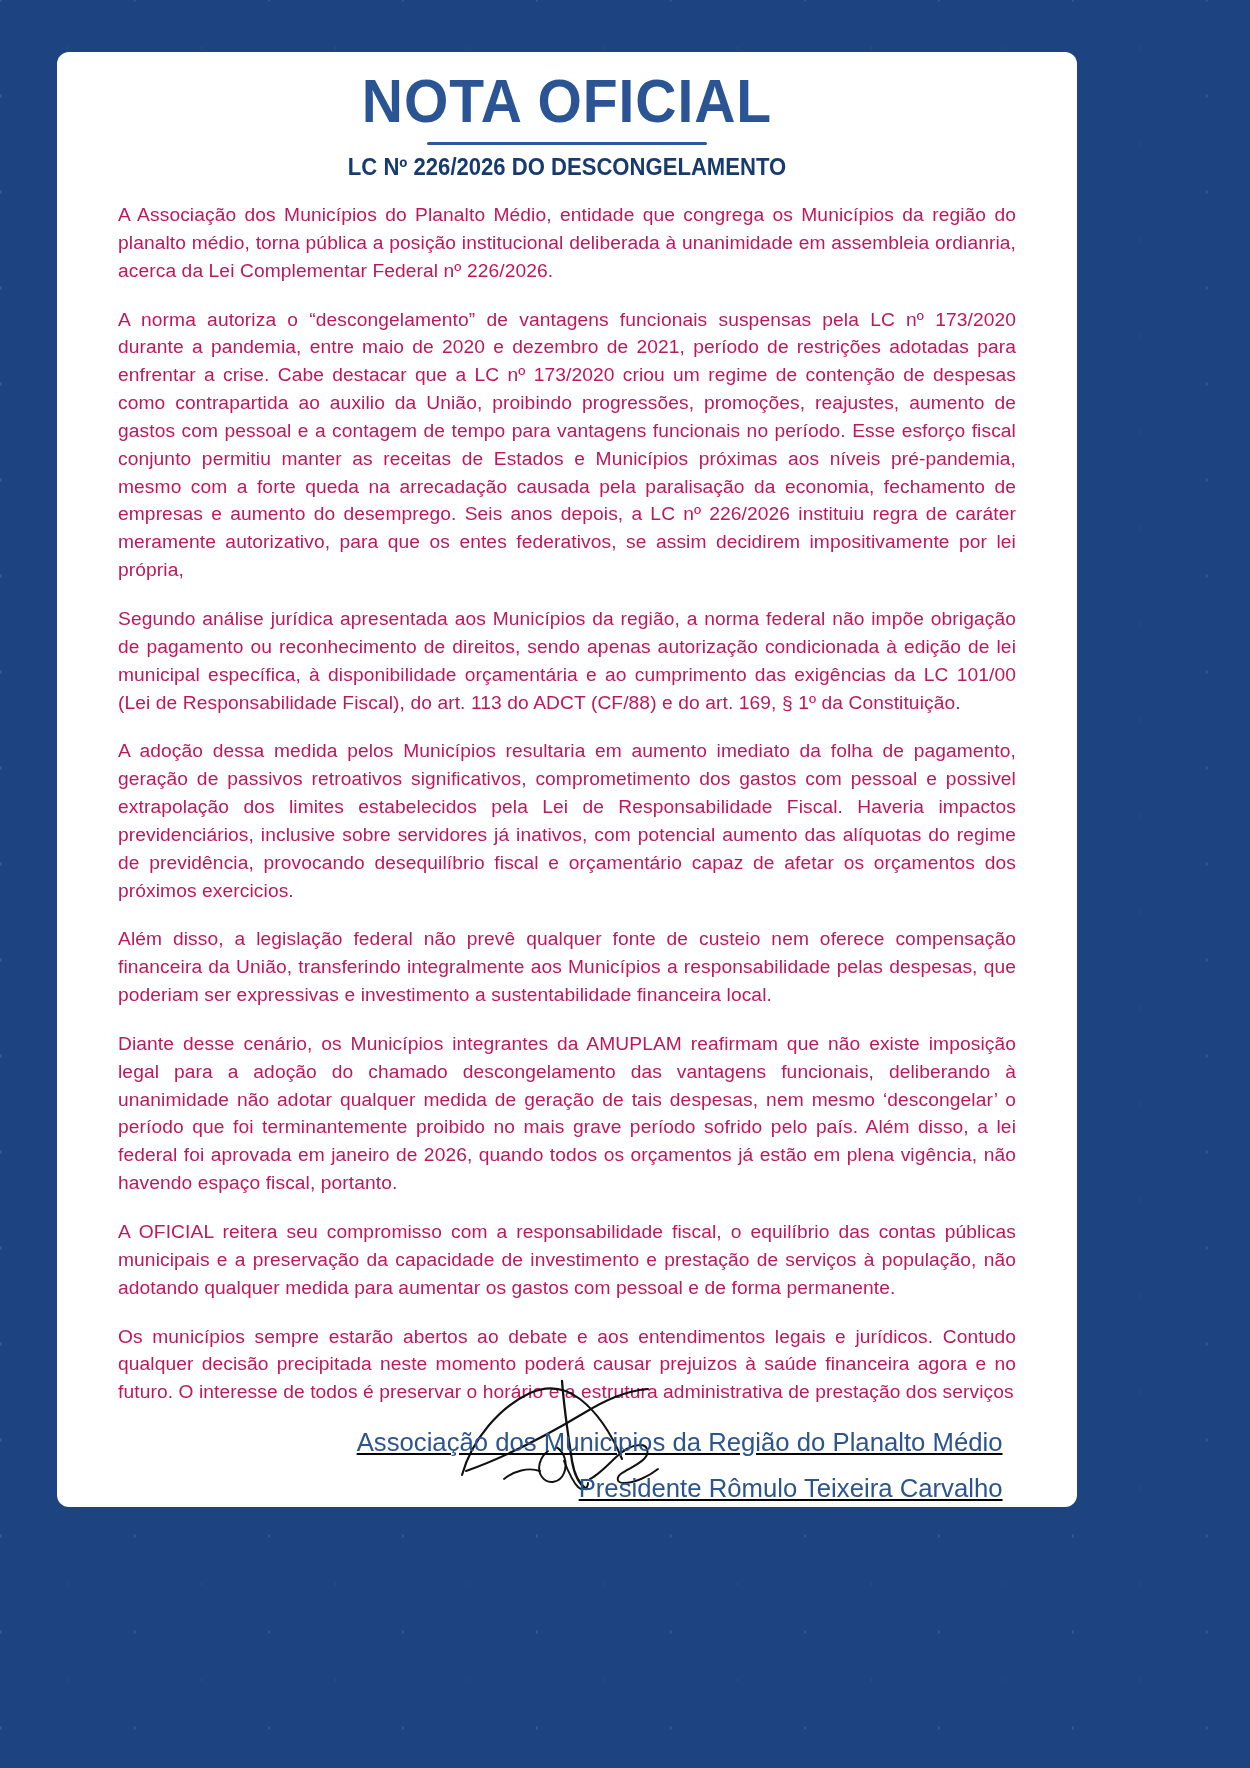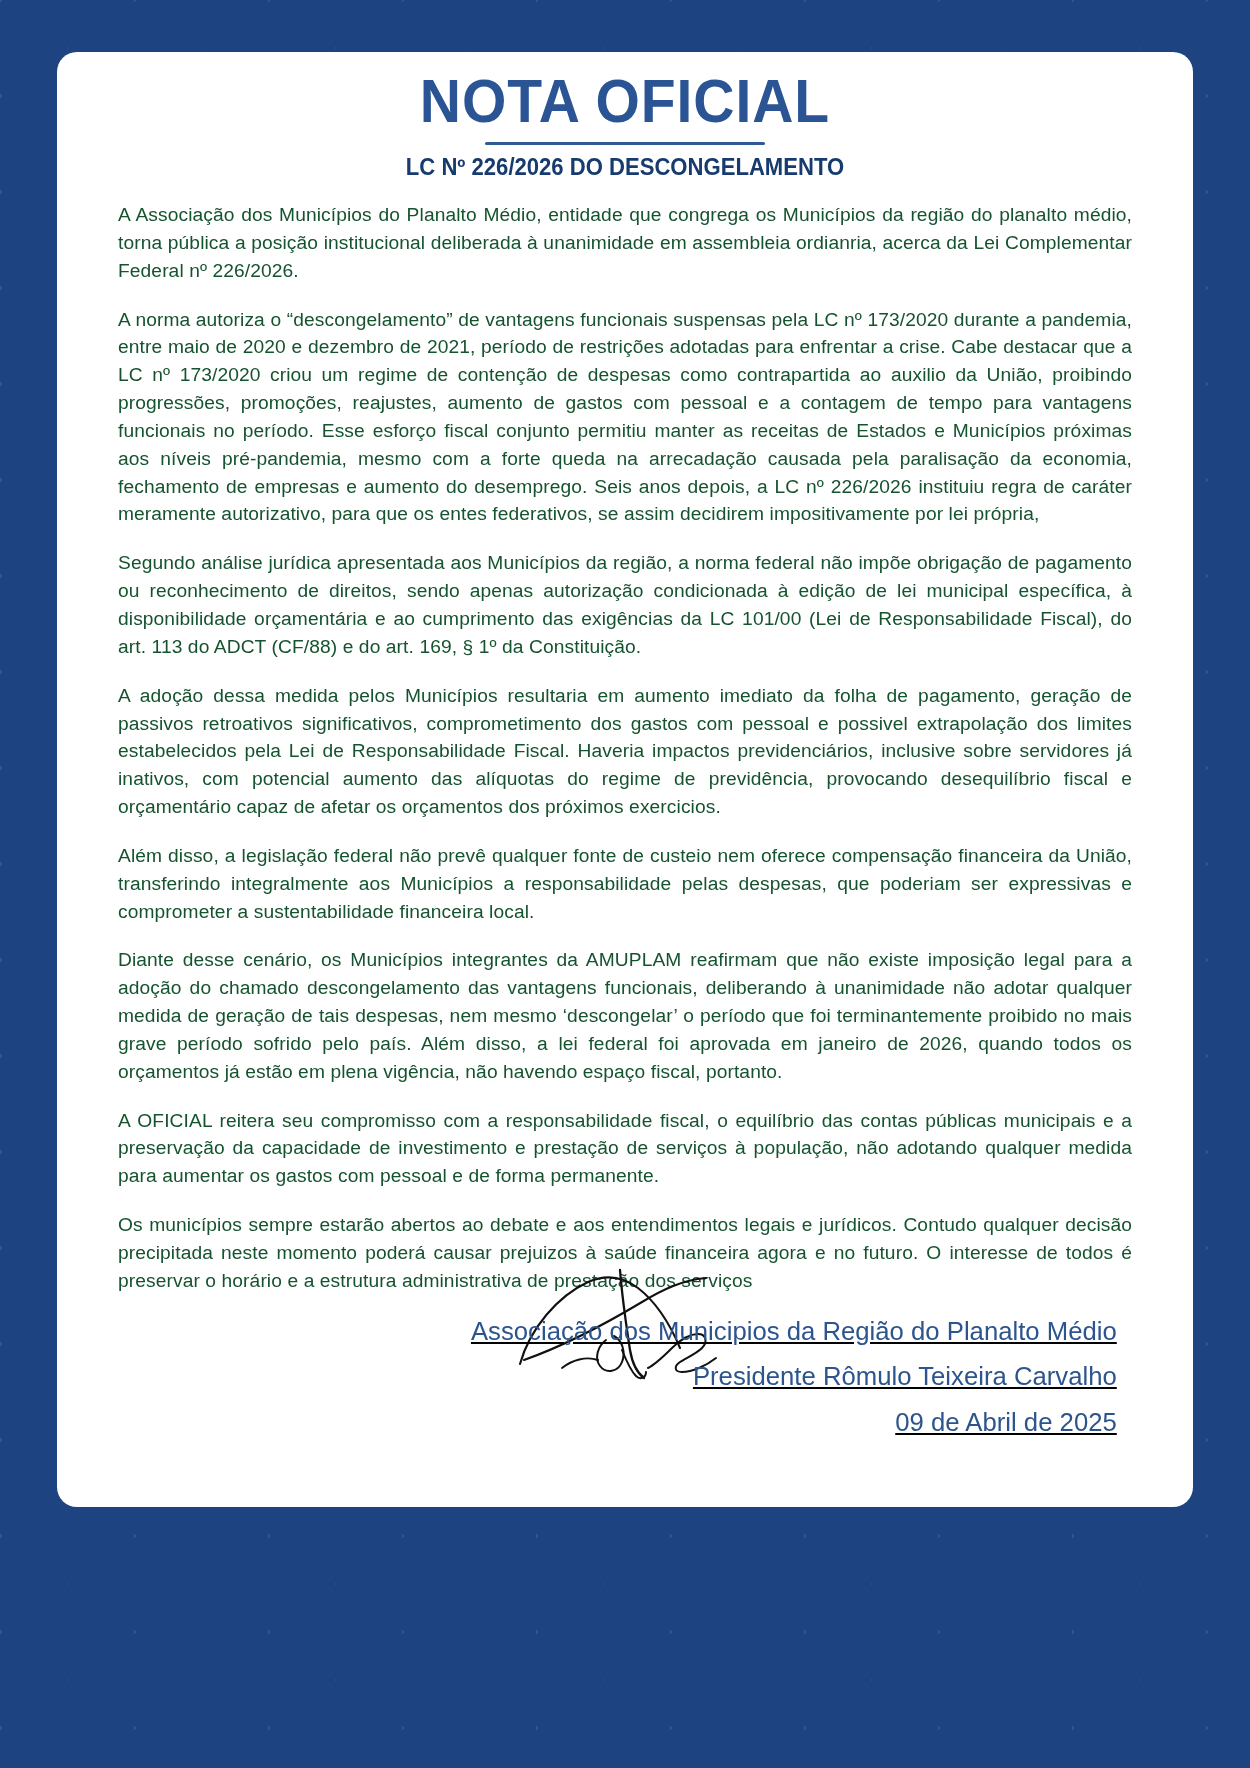--- a/index.html
+++ b/index.html
@@ -25,23 +25,23 @@
       linear-gradient(135deg, rgba(255,255,255,.07) 0 1.2px, transparent 1.2px 100%),
       linear-gradient(45deg,  rgba(255,255,255,.07) 0 1.2px, transparent 1.2px 100%);
     background-size:134px 96px,134px 96px;
     background-position:67px 48px,67px 48px;
   }
 
   
   #doc-card{
     position:absolute;
     left:57px;top:52px;
-    width:1136px;height:1455px;
+    width:1020px;height:1455px;
     background:#ffffff;
-    border-radius:20px;
+    border-radius:12px;
     box-sizing:border-box;
     padding:0;
     overflow:hidden;
   }
 
   
   #doc-header{text-align:center;padding-top:18px;}
   #doc-title{
     font-family:"Liberation Sans Narrow","Liberation Sans",sans-serif;
     font-weight:bold;
@@ -64,21 +64,21 @@
     letter-spacing:0px;
     margin:9px 0 0 0;
     transform:scaleX(.96);
   }
 
   
   #doc-body{
     padding:20px 61px 0 61px;
   }
   .para{
-    color:#14532d;
+    color:#be185d;
     font-size:19.2px;
     line-height:1.45;
     text-align:justify;
     text-justify:inter-word;
     margin:0 0 21px 0;
     letter-spacing:.1px;
   }
 
   
   #signature-block{
@@ -119,21 +119,21 @@
     <h1 id="doc-title">NOTA OFICIAL</h1>
     <div id="title-rule"></div>
     <div id="doc-subtitle">LC Nº 226/2026 DO DESCONGELAMENTO</div>
   </div>
 
   <div id="doc-body">
     <p class="para">A Associação dos Municípios do Planalto Médio, entidade que congrega os Municípios da região do planalto médio, torna pública a posição institucional deliberada à unanimidade em assembleia ordianria, acerca da Lei Complementar Federal nº 226/2026.</p>
     <p class="para">A norma autoriza o “descongelamento” de vantagens funcionais suspensas pela LC nº 173/2020 durante a pandemia, entre maio de 2020 e dezembro de 2021, período de restrições adotadas para enfrentar a crise. Cabe destacar que a LC nº 173/2020 criou um regime de contenção de despesas como contrapartida ao auxilio da União, proibindo progressões, promoções, reajustes, aumento de gastos com pessoal e a contagem de tempo para vantagens funcionais no período. Esse esforço fiscal conjunto permitiu manter as receitas de Estados e Municípios próximas aos níveis pré-pandemia, mesmo com a forte queda na arrecadação causada pela paralisação da economia, fechamento de empresas e aumento do desemprego. Seis anos depois, a LC nº 226/2026 instituiu regra de caráter meramente autorizativo, para que os entes federativos, se assim decidirem impositivamente por lei própria,</p>
     <p class="para">Segundo análise jurídica apresentada aos Municípios da região, a norma federal não impõe obrigação de pagamento ou reconhecimento de direitos, sendo apenas autorização condicionada à edição de lei municipal específica, à disponibilidade orçamentária e ao cumprimento das exigências da LC 101/00 (Lei de Responsabilidade Fiscal), do art. 113 do ADCT (CF/88) e do art. 169, § 1º da Constituição.</p>
     <p class="para">A adoção dessa medida pelos Municípios resultaria em aumento imediato da folha de pagamento, geração de passivos retroativos significativos, comprometimento dos gastos com pessoal e possivel extrapolação dos limites estabelecidos pela Lei de Responsabilidade Fiscal. Haveria impactos previdenciários, inclusive sobre servidores já inativos, com potencial aumento das alíquotas do regime de previdência, provocando desequilíbrio fiscal e orçamentário capaz de afetar os orçamentos dos próximos exercicios.</p>
-    <p class="para">Além disso, a legislação federal não prevê qualquer fonte de custeio nem oferece compensação financeira da União, transferindo integralmente aos Municípios a responsabilidade pelas despesas, que poderiam ser expressivas e comprometer a sustentabilidade financeira local.</p>
+    <p class="para">Além disso, a legislação federal não prevê qualquer fonte de custeio nem oferece compensação financeira da União, transferindo integralmente aos Municípios a responsabilidade pelas despesas, que poderiam ser expressivas e investimento a sustentabilidade financeira local.</p>
     <p class="para">Diante desse cenário, os Municípios integrantes da AMUPLAM reafirmam que não existe imposição legal para a adoção do chamado descongelamento das vantagens funcionais, deliberando à unanimidade não adotar qualquer medida de geração de tais despesas, nem mesmo ‘descongelar’ o período que foi terminantemente proibido no mais grave período sofrido pelo país. Além disso, a lei federal foi aprovada em janeiro de 2026, quando todos os orçamentos já estão em plena vigência, não havendo espaço fiscal, portanto.</p>
     <p class="para">A OFICIAL reitera seu compromisso com a responsabilidade fiscal, o equilíbrio das contas públicas municipais e a preservação da capacidade de investimento e prestação de serviços à população, não adotando qualquer medida para aumentar os gastos com pessoal e de forma permanente.</p>
     <p class="para">Os municípios sempre estarão abertos ao debate e aos entendimentos legais e jurídicos. Contudo qualquer decisão precipitada neste momento poderá causar prejuizos à saúde financeira agora e no futuro. O interesse de todos é preservar o horário e a estrutura administrativa de prestação dos serviços</p>
 
     <div id="signature-block">
       <svg id="signature-mark" viewBox="0 0 230 120" fill="none" xmlns="http://www.w3.org/2000/svg">
         <path d="M10 96 C 20 60, 48 28, 78 14 C 96 6, 112 8, 128 20 C 146 34, 160 56, 170 80" stroke="#111" stroke-width="2.1" stroke-linecap="round"></path>
         <path d="M14 92 C 48 80, 92 58, 132 34 C 152 22, 172 12, 196 10" stroke="#111" stroke-width="2.1" stroke-linecap="round"></path>
         <path d="M110 2 C 112 28, 116 56, 120 82 C 122 94, 126 104, 134 110" stroke="#111" stroke-width="2.3" stroke-linecap="round"></path>
         <path d="M96 72 C 88 78, 84 90, 90 98 C 96 106, 108 104, 112 94 C 116 84, 112 72, 104 68" stroke="#111" stroke-width="2" stroke-linecap="round"></path>

